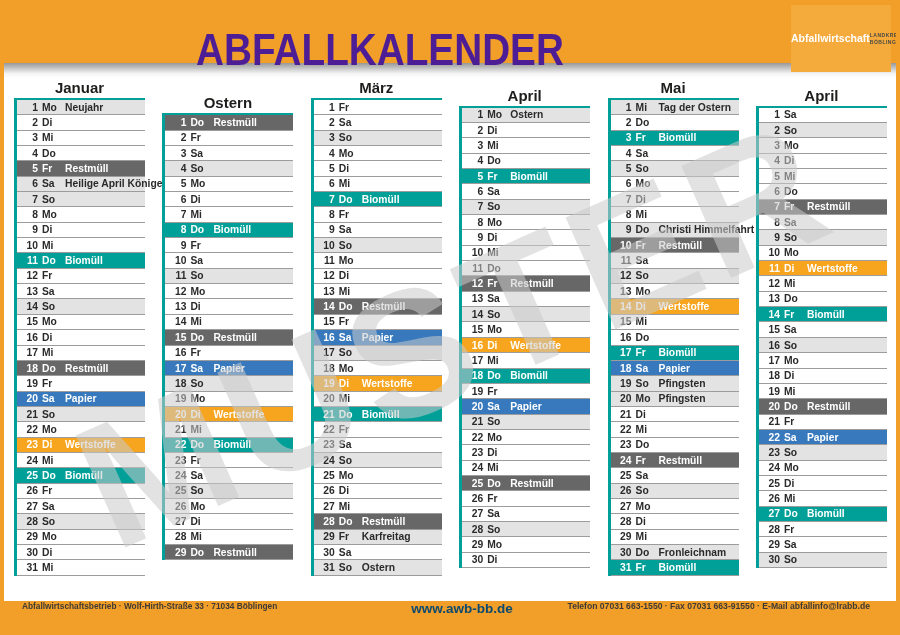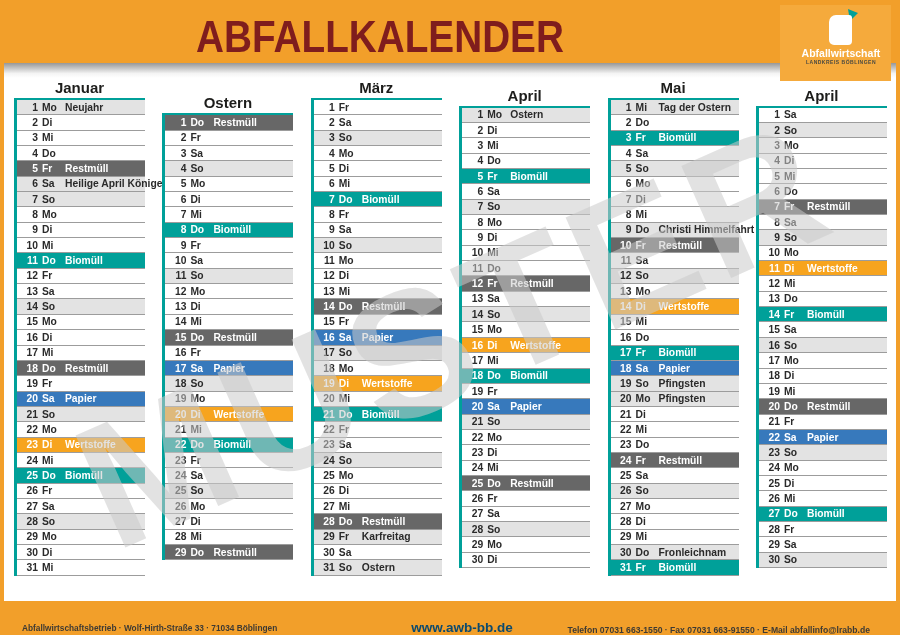--- a/index.html
+++ b/index.html
@@ -6,25 +6,25 @@
   body{
     width:900px;height:635px;position:relative;overflow:hidden;
     background:#ffffff;font-family:"Liberation Sans",sans-serif;
   }
   .side-border{position:absolute;top:0;bottom:0;width:4px;background:var(--orange);z-index:6;}
   .side-border.left{left:0;}
   .side-border.right{right:0;}
 
   
   .header{position:absolute;top:0;left:0;right:0;height:63px;background:var(--orange);z-index:2;}
-  .header-title{position:absolute;left:0;right:140px;top:4px;height:63px;
-    text-align:center;line-height:66px;color:#7f1d1d;font-size:44px;font-weight:bold;}
+  .header-title{position:absolute;left:0;right:140px;top:17px;height:63px;
+    text-align:center;line-height:66px;color:#4c1d95;font-size:44px;font-weight:bold;}
   .header-title span{display:inline-block;transform:scaleX(0.88);letter-spacing:0px;white-space:nowrap;}
-  .logo{position:absolute;top:5px;right:9px;width:100px;height:76px;background:var(--orange-light);
-    display:flex;flex-direction:column;align-items:center;justify-content:flex-start;z-index:3;padding-left:11px;}
+  .logo{position:absolute;top:5px;right:9px;width:100px;height:67px;background:var(--orange-light);
+    display:flex;flex-direction:row;align-items:center;justify-content:flex-start;z-index:3;}
   .logo svg{margin-top:3px;}
   .logo-line1{color:#ffffff;font-weight:bold;font-size:10.5px;line-height:11px;}
   .logo-line2{color:#4a4a42;font-weight:bold;font-size:5px;letter-spacing:0.5px;line-height:7px;}
 
   .page-shade{position:absolute;top:63px;left:0;right:0;height:15px;
     background:linear-gradient(#979797,#f4f4f4 70%,#ffffff);z-index:1;}
 
   
   .months{position:absolute;top:79px;left:14px;width:873px;display:flex;
     justify-content:space-between;align-items:center;z-index:2;}
@@ -45,21 +45,21 @@
   .row.wertstoffe{background:var(--wert);color:#ffffff;}
 
   
   .watermark{position:absolute;left:40px;top:245px;width:830px;text-align:center;
     transform:rotate(-24deg);font-size:178px;font-weight:bold;line-height:1;
     color:rgba(203,203,203,0.55);letter-spacing:8px;z-index:5;pointer-events:none;
     font-family:"Liberation Sans",sans-serif;}
 
   
   .footer{position:absolute;bottom:0;left:0;right:0;height:34px;background:var(--orange);
-    display:flex;align-items:flex-end;z-index:6;color:#3e3a33;margin-top:20px;}
+    display:flex;align-items:flex-start;z-index:6;color:#3e3a33;margin-top:20px;}
   .f-left{padding-left:22px;font-size:8.3px;font-weight:bold;line-height:1.4;flex:none;width:360px;}
   .f-url{flex:none;width:160px;text-align:center;font-size:13.5px;font-weight:bold;color:#0c4a6e;}
   .f-right{flex:1;text-align:right;padding-right:30px;font-size:8.6px;font-weight:bold;}
 </style>
 </head>
 <body>
 
 <div class="side-border left"></div>
 <div class="side-border right"></div>
 

